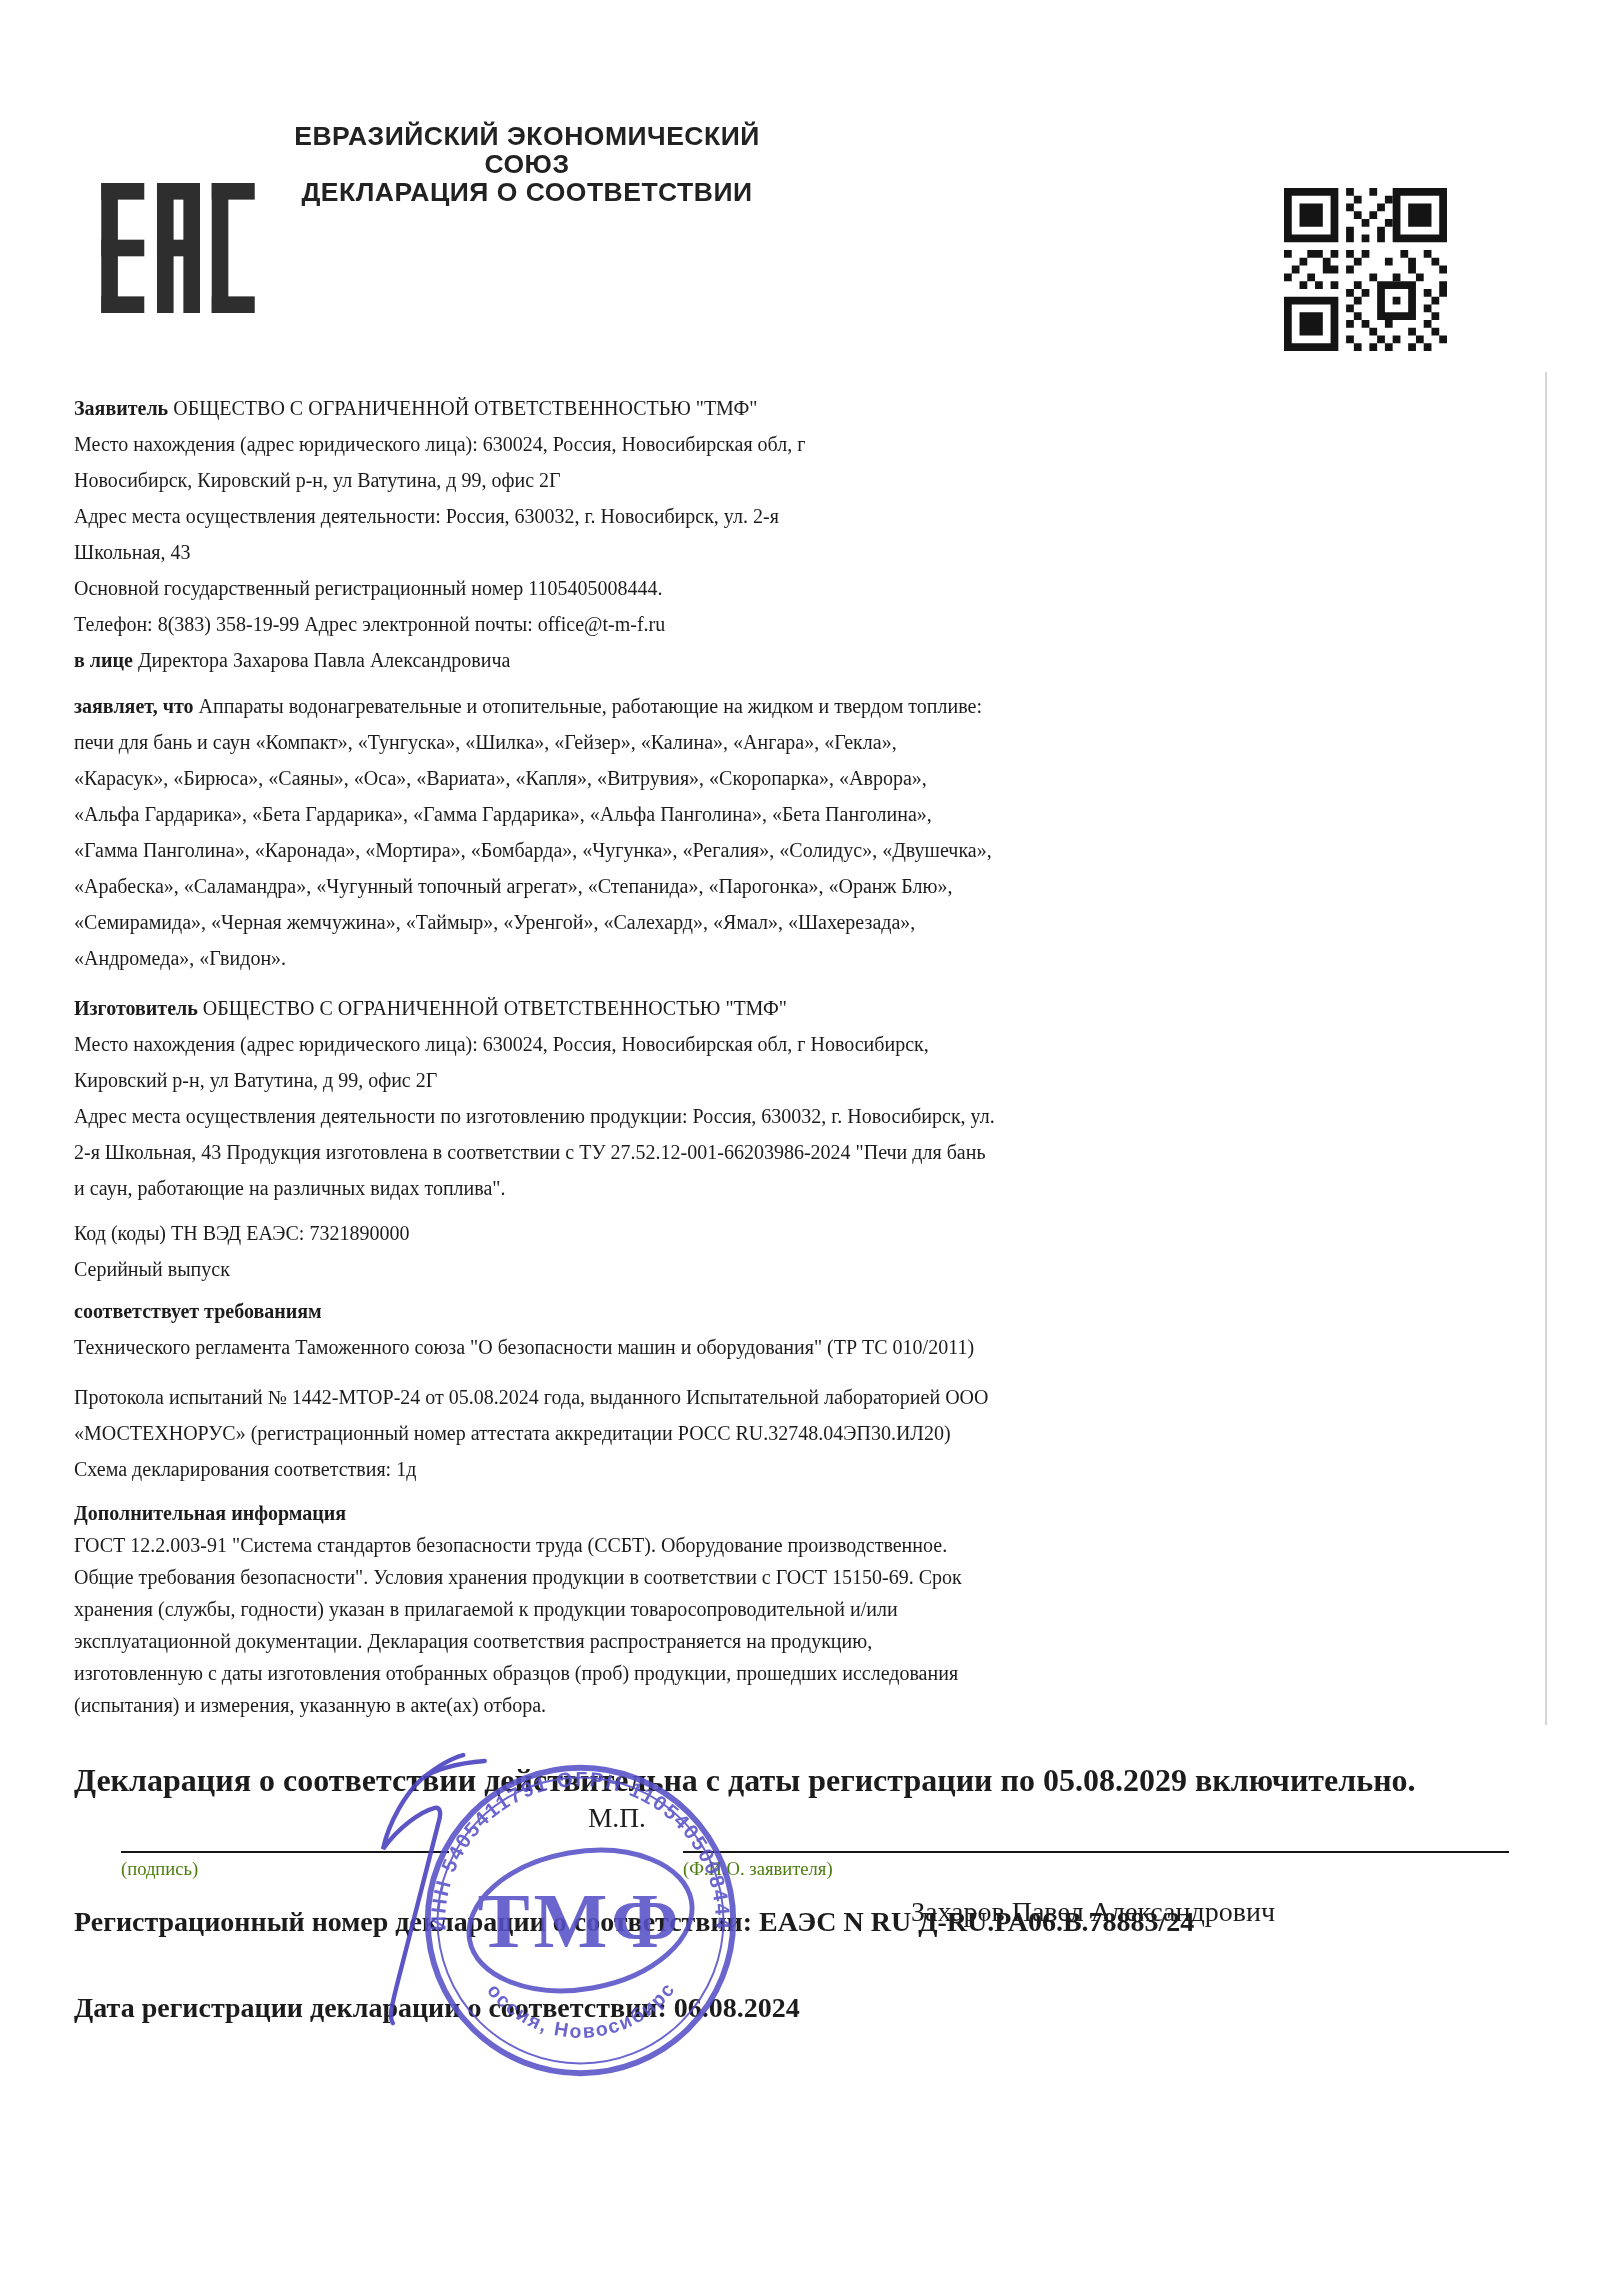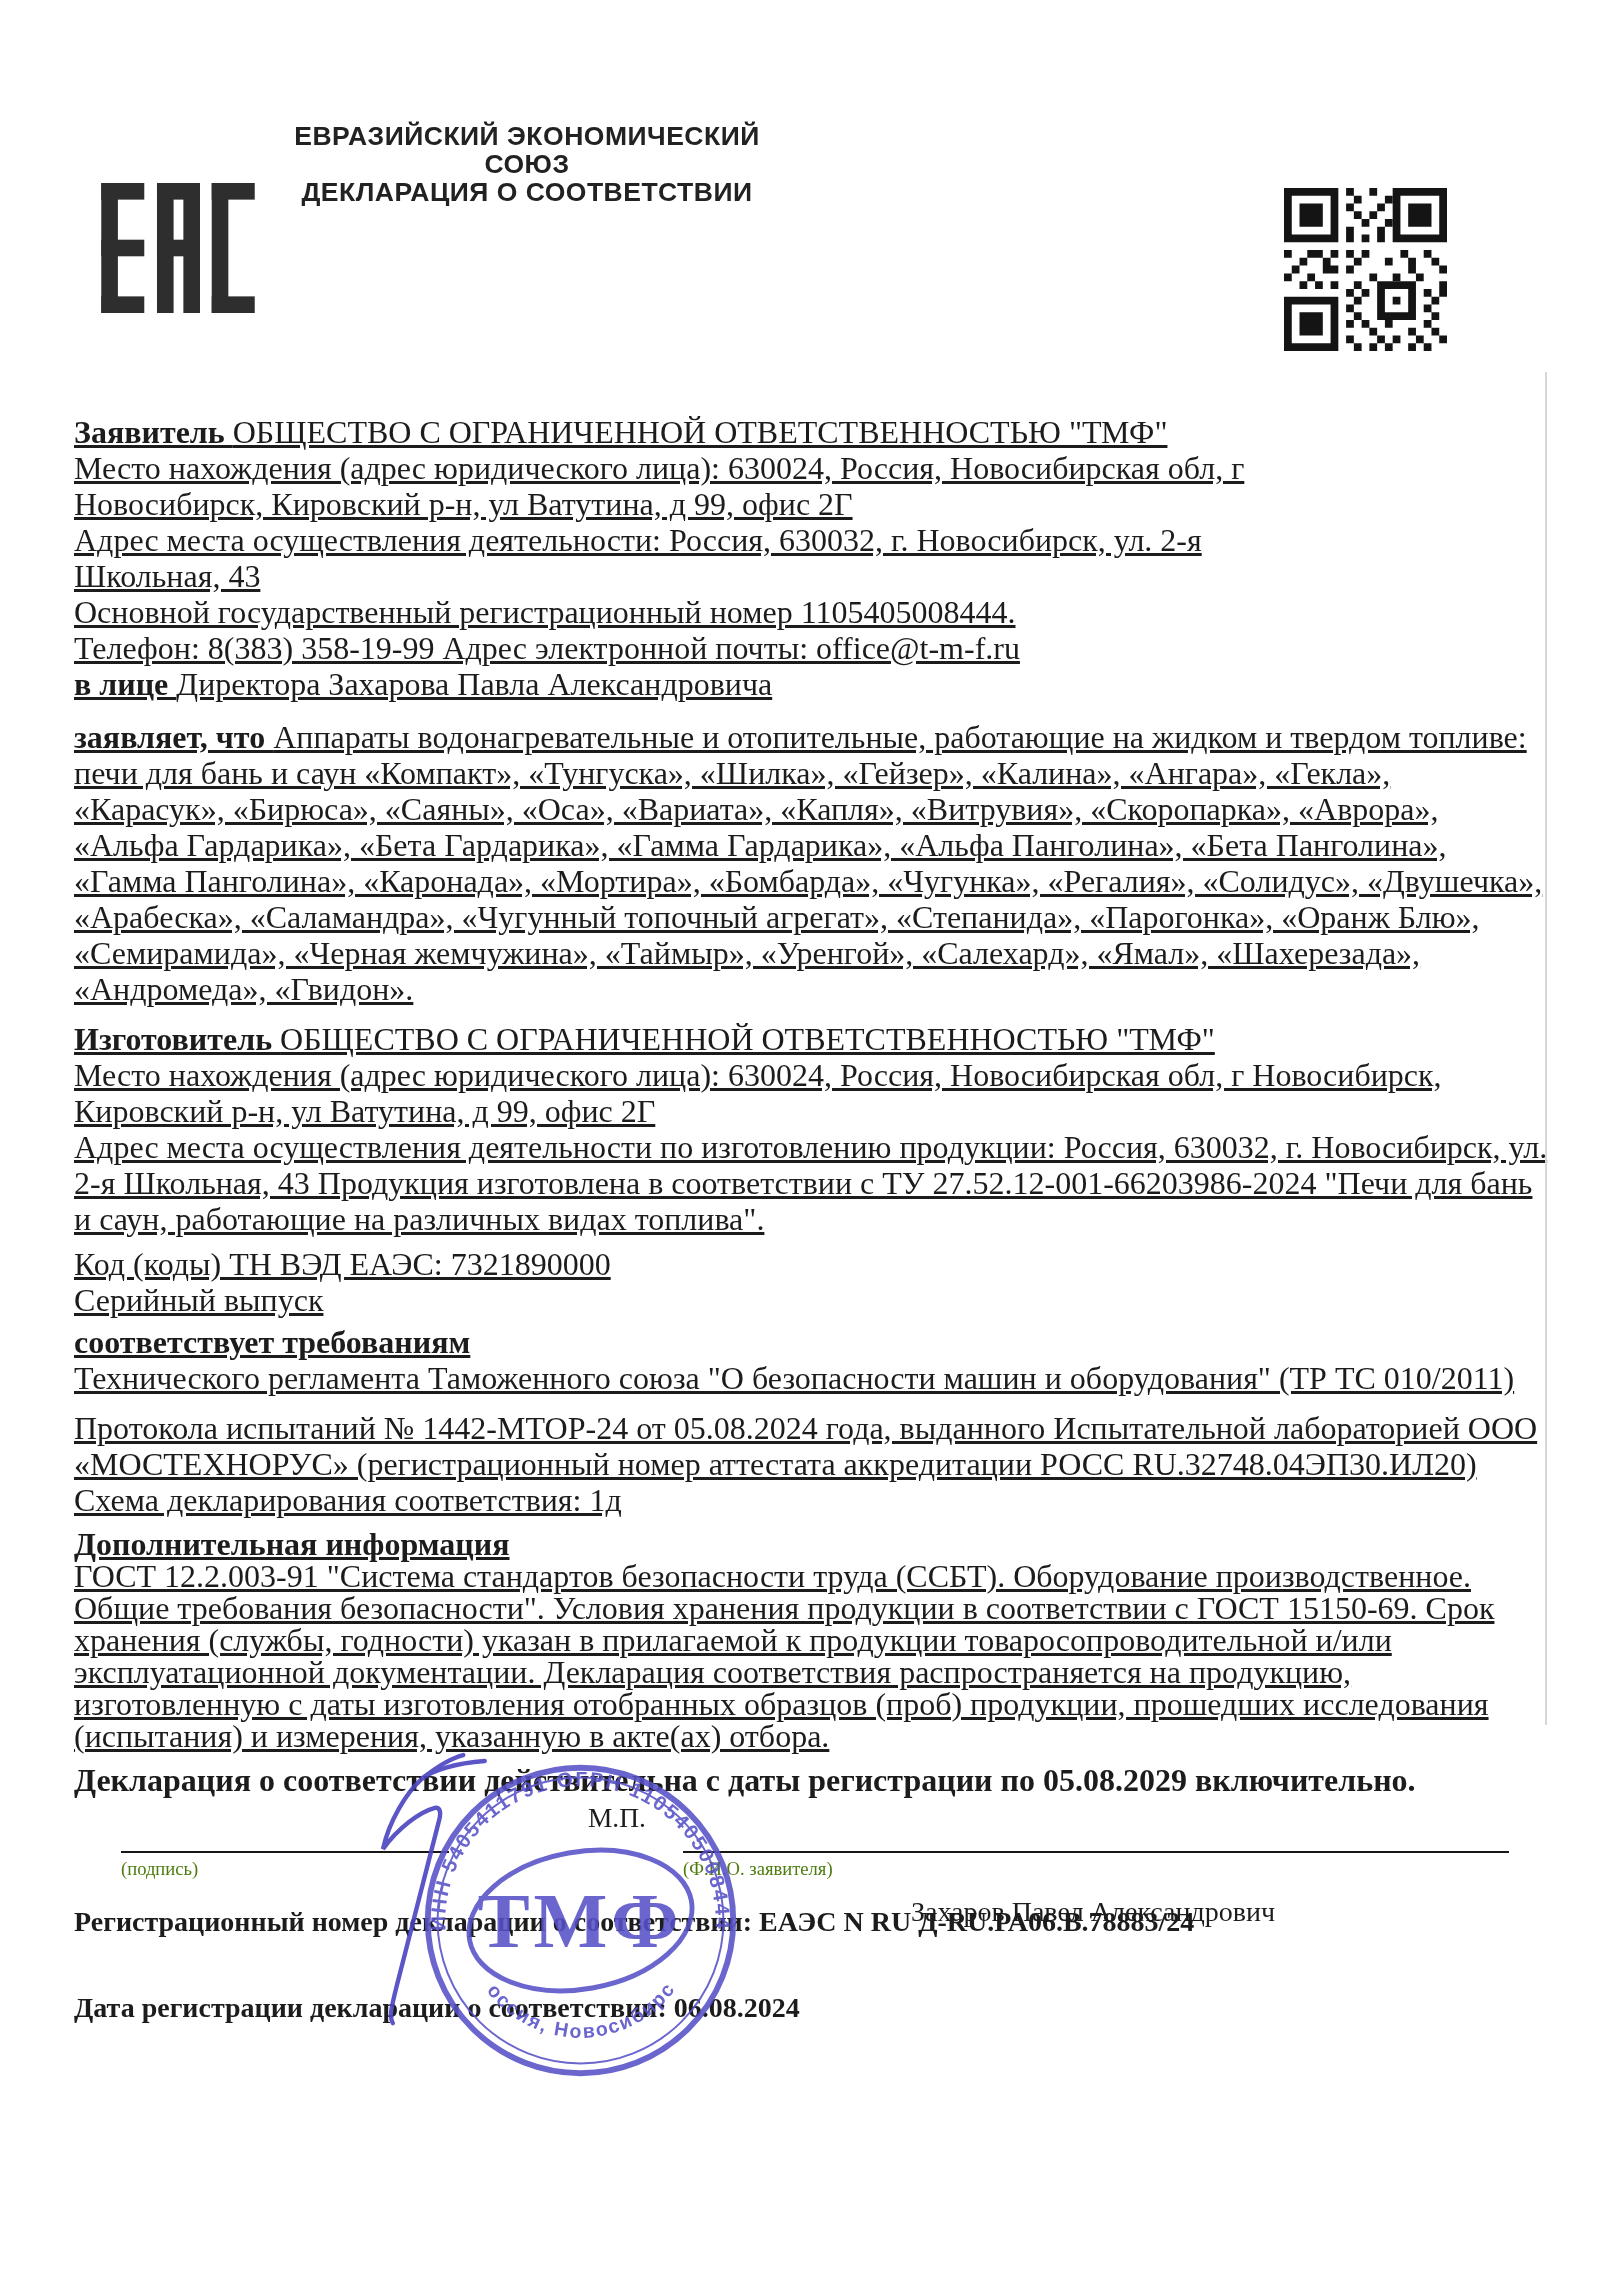--- a/index.html
+++ b/index.html
@@ -10,23 +10,23 @@
   }
   
   .eac-logo{position:absolute;left:101px;top:183px;}
   .doc-title{
     position:absolute;left:260px;top:122px;width:534px;text-align:center;
     font-family:"Liberation Sans", sans-serif;font-weight:bold;font-size:26.5px;
     line-height:28px;color:#222;letter-spacing:0.5px;
   }
   .qr{position:absolute;left:1284px;top:188px;}
   
-  .body-flow{position:absolute;left:74px;top:414px;width:1480px;font-size:32px;text-decoration:underline;}
+  .body-flow{position:absolute;left:74px;top:390px;width:1480px;font-size:20px;}
   .ln{white-space:nowrap;height:36px;line-height:36px;}
-  .b-declares{margin-top:17px;}
+  .b-declares{margin-top:10px;}
   .b-manu{margin-top:13.7px;}
   .b-codes{margin-top:9.8px;}
   .b-comp{margin-top:5.9px;}
   .b-basis{margin-top:13.7px;}
   .b-add{margin-top:9.8px;}
   .b-add .ln{height:32px;line-height:32px;}
   b{font-weight:bold;}
   
   .validity{position:absolute;left:74px;top:1762px;font-size:32px;font-weight:bold;white-space:nowrap;}
   .mp{position:absolute;left:588px;top:1803px;font-size:27.4px;}

